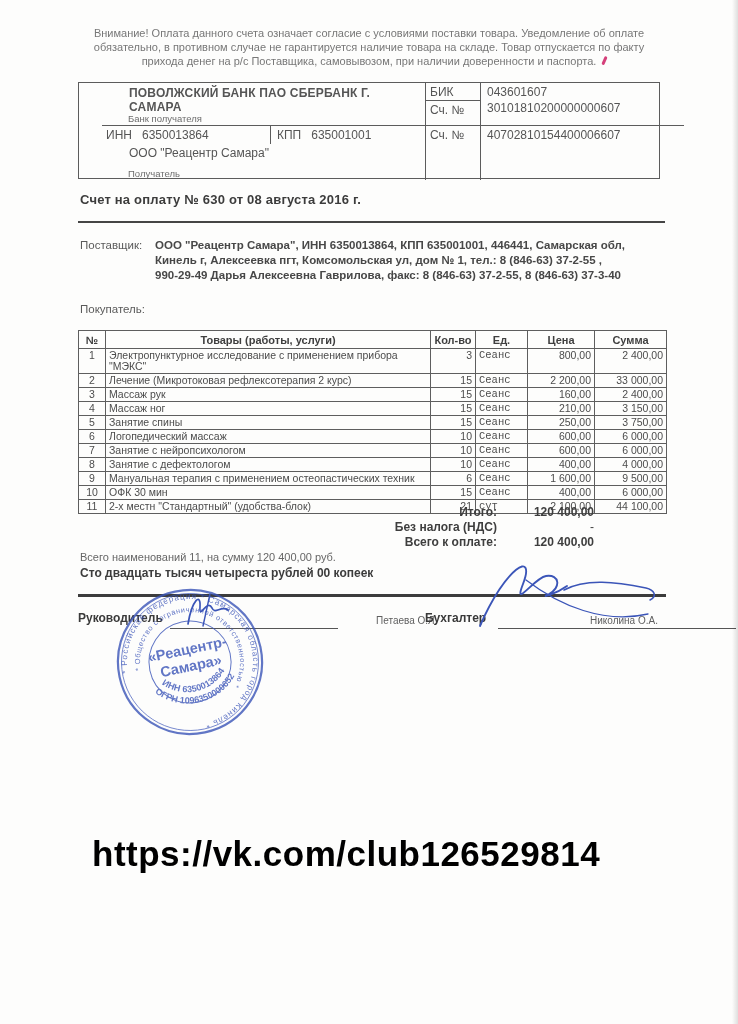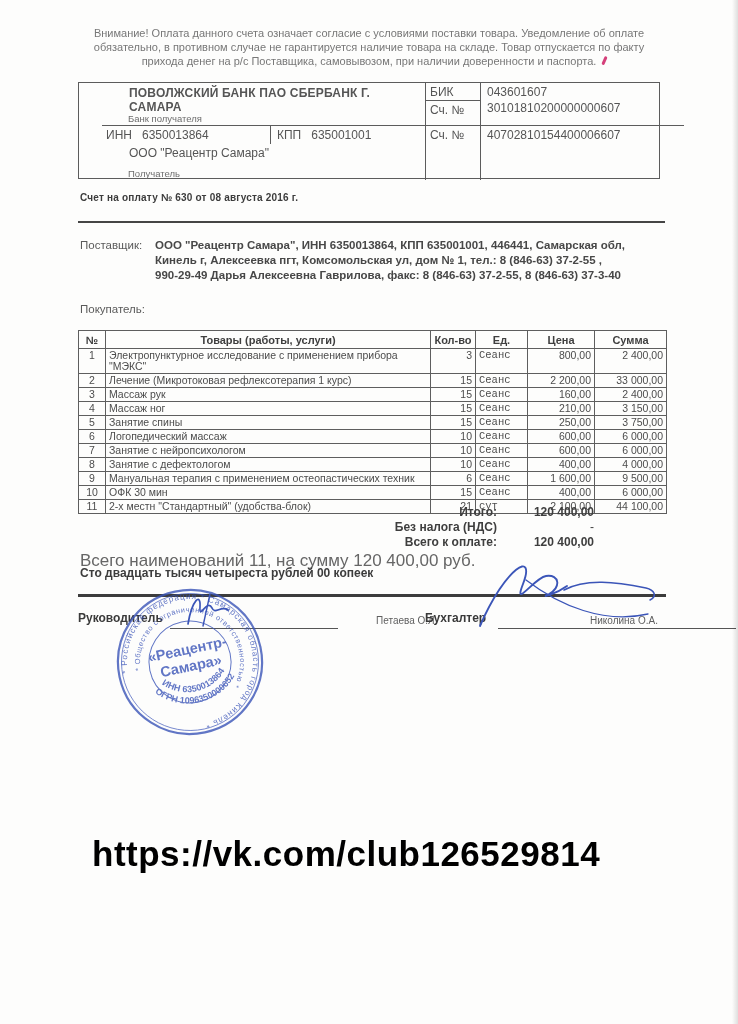--- a/index.html
+++ b/index.html
@@ -45,21 +45,21 @@
   .b-recip .b-sub{left:3px;bottom:1px;font-size:9.5px;color:#6d6d6d;}
   .b-bik-label{left:324px;top:0;width:55px;height:18px;border-right:1px solid #5c5c5c;border-bottom:1px solid #5c5c5c;padding:2px 4px;}
   .b-corr-label{left:324px;top:18px;width:55px;height:25px;border-right:1px solid #5c5c5c;border-bottom:1px solid #5c5c5c;padding:2px 4px;}
   .b-valcol{left:379px;top:0;width:203px;height:43px;border-bottom:1px solid #5c5c5c;}
   .b-valcol span{display:block;padding:2px 6px 0 6px;}
   .b-acc-label{left:324px;top:43px;width:55px;height:54px;border-right:1px solid #5c5c5c;padding:2px 4px;}
   .b-acc-value{left:379px;top:43px;width:203px;padding:2px 6px;}
   
   .title{
     position:absolute;left:80px;top:192px;margin:0;
-    font-size:10px;font-weight:bold;color:#3c3c3c;letter-spacing:.2px;
+    font-size:13px;font-weight:bold;color:#3c3c3c;letter-spacing:.2px;
   }
   .title-rule{position:absolute;left:78px;top:221px;width:587px;height:2px;background:#454545;}
   
   .party{position:absolute;left:80px;display:flex;font-size:11.5px;line-height:15px;}
   .party .p-label{width:75px;flex:none;color:#5a5a5a;}
   .party .p-lines{font-weight:600;color:#474747;}
   .supplier{top:238px;}
   .buyer{top:302px;}
   .buyer .indent{padding-left:30px;}
   
@@ -75,21 +75,21 @@
   #items .cell-unit{text-align:left;font-family:Liberation Mono, monospace;}
   #items .cell-price{text-align:right;}
   #items .cell-sum{text-align:right;}
   
   .totals{position:absolute;left:62px;top:505px;width:532px;font-size:12px;color:#3e3e3e;}
   .trow{display:flex;height:15px;align-items:baseline;}
   .tlabel{width:435px;text-align:right;font-weight:bold;}
   .tvalue{width:97px;text-align:right;font-weight:bold;}
   .tvalue.dash{font-weight:normal;}
   
-  .sum-count{position:absolute;left:80px;top:551px;font-size:17px;color:#666;}
+  .sum-count{position:absolute;left:80px;top:551px;font-size:11px;color:#666;}
   .sum-words{position:absolute;left:80px;top:566px;font-size:12px;font-weight:bold;color:#3c3c3c;}
   .big-rule{position:absolute;left:78px;top:594px;width:588px;height:2.5px;background:#3c3c3c;}
   
   .sig-row{position:absolute;left:78px;top:606px;width:588px;height:34px;font-size:12px;color:#3a3a3a;}
   .sig-row .lbl{position:absolute;top:5px;font-weight:bold;}
   .dir-lbl{left:0;}
   .acc-lbl{left:347px;}
   .sig-line{position:absolute;height:1px;background:#555;}
   .dir-line{left:92px;top:22px;width:168px;}
   .acc-line{left:420px;top:22px;width:238px;}
@@ -183,21 +183,21 @@
         <tr>
           <td class="cell-num">1</td>
           <td class="cell-name">Электропунктурное исследование с применением прибора "МЭКС"</td>
           <td class="cell-qty">3</td>
           <td class="cell-unit">Сеанс</td>
           <td class="cell-price">800,00</td>
           <td class="cell-sum">2 400,00</td>
         </tr>
         <tr>
           <td class="cell-num">2</td>
-          <td class="cell-name">Лечение (Микротоковая рефлексотерапия 1 курс)</td>
+          <td class="cell-name">Лечение (Микротоковая рефлексотерапия 2 курс)</td>
           <td class="cell-qty">15</td>
           <td class="cell-unit">Сеанс</td>
           <td class="cell-price">2 200,00</td>
           <td class="cell-sum">33 000,00</td>
         </tr>
         <tr>
           <td class="cell-num">3</td>
           <td class="cell-name">Массаж рук</td>
           <td class="cell-qty">15</td>
           <td class="cell-unit">Сеанс</td>

